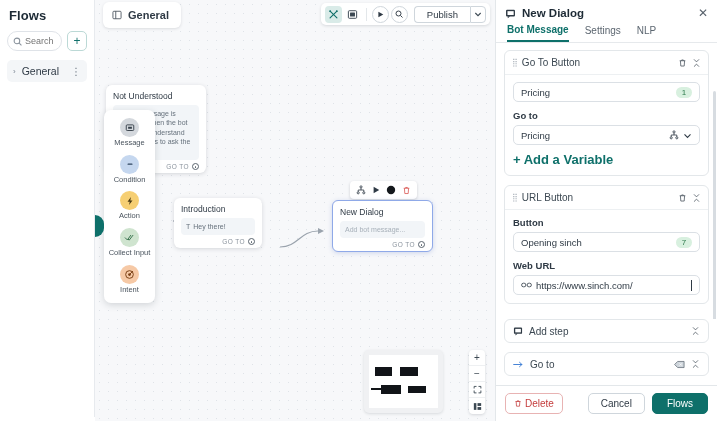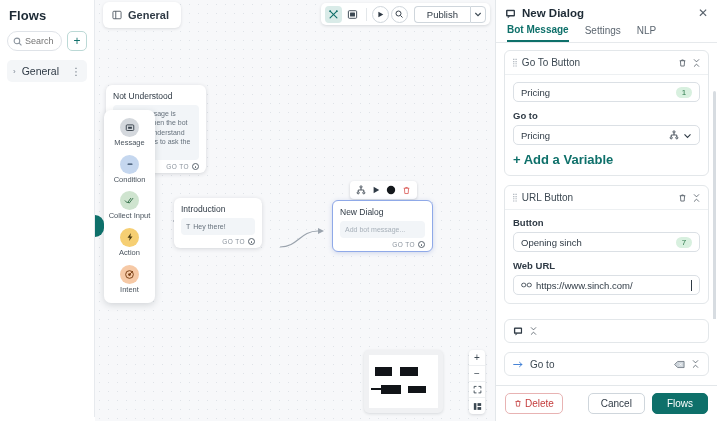--- a/index.html
+++ b/index.html
@@ -371,35 +371,35 @@
       </div>
       <div class="pal-item">
         <div class="pal-ic" style="background:#c5d7ef">
           <svg width="10" height="10" viewBox="0 0 16 16">
               <rect x="4" y="7" width="8" height="2.2" rx="1" fill="#2e4560"></rect>
             </svg>
         </div>
         <div class="pal-lb">Condition</div>
       </div>
       <div class="pal-item">
+        <div class="pal-ic" style="background:#f6cf73">
+          <svg width="10" height="10" viewBox="0 0 16 16">
+              <polygon points="9.5,1.5 4,9 7.5,9 6.5,14.5 12,7 8.5,7" fill="#4a3a12"></polygon>
+            </svg>
+        </div>
+        <div class="pal-lb">Action</div>
+      </div>
+      <div class="pal-item">
         <div class="pal-ic" style="background:#cfe4cf">
           <svg width="11" height="11" viewBox="0 0 18 16" fill="none" stroke="#2f6b45" stroke-width="1.5" stroke-linecap="round">
             <polyline points="2,8.5 5.5,12 11,4.5"></polyline>
               <polyline points="7,11 8.5,12.3 14.5,4.5"></polyline>
           </svg>
         </div>
         <div class="pal-lb">Collect Input</div>
-      </div>
-      <div class="pal-item">
-        <div class="pal-ic" style="background:#f6cf73">
-          <svg width="10" height="10" viewBox="0 0 16 16">
-              <polygon points="9.5,1.5 4,9 7.5,9 6.5,14.5 12,7 8.5,7" fill="#4a3a12"></polygon>
-            </svg>
-        </div>
-        <div class="pal-lb">Action</div>
       </div>
       <div class="pal-item">
         <div class="pal-ic" style="background:#f6c9a6">
           <svg width="11" height="11" viewBox="0 0 16 16" fill="none" stroke="#7a3f15" stroke-width="1.4">
             <circle cx="8" cy="8" r="5.6"></circle>
               <circle cx="8" cy="8" r="2" fill="#7a3f15" stroke="none"></circle>
               <line x1="8" y1="8" x2="13" y2="3"></line>
           </svg>
         </div>
         <div class="pal-lb">Intent</div>
@@ -543,20 +543,21 @@
 
     <div style="padding:0 8px;">
       <div class="strip">
         <span>
           <svg width="10" height="10" viewBox="0 0 16 16">
             <rect x="1.5" y="2.5" width="13" height="10" rx="1.5" fill="#2f3a45"></rect>
             <polygon points="4,12 4,15 7.5,12" fill="#2f3a45"></polygon>
             <rect x="3.6" y="4.6" width="9" height="5.6" fill="#ffffff"></rect>
           </svg>
         </span>
+        <span class="nm">Add step</span>
         <span class="hd-ic">
           <svg width="9" height="10" viewBox="0 0 16 16" fill="none" stroke="#4a545e" stroke-width="1.4" stroke-linecap="round">
             <polyline points="4,2 8,6 12,2"></polyline>
               <polyline points="4,14 8,10 12,14"></polyline>
           </svg>
         </span>
       </div>
       <div class="strip">
         <span>
           <svg width="11" height="9" viewBox="0 0 16 10" fill="none" stroke="#3f7fd4" stroke-width="1.4" stroke-linecap="round">

